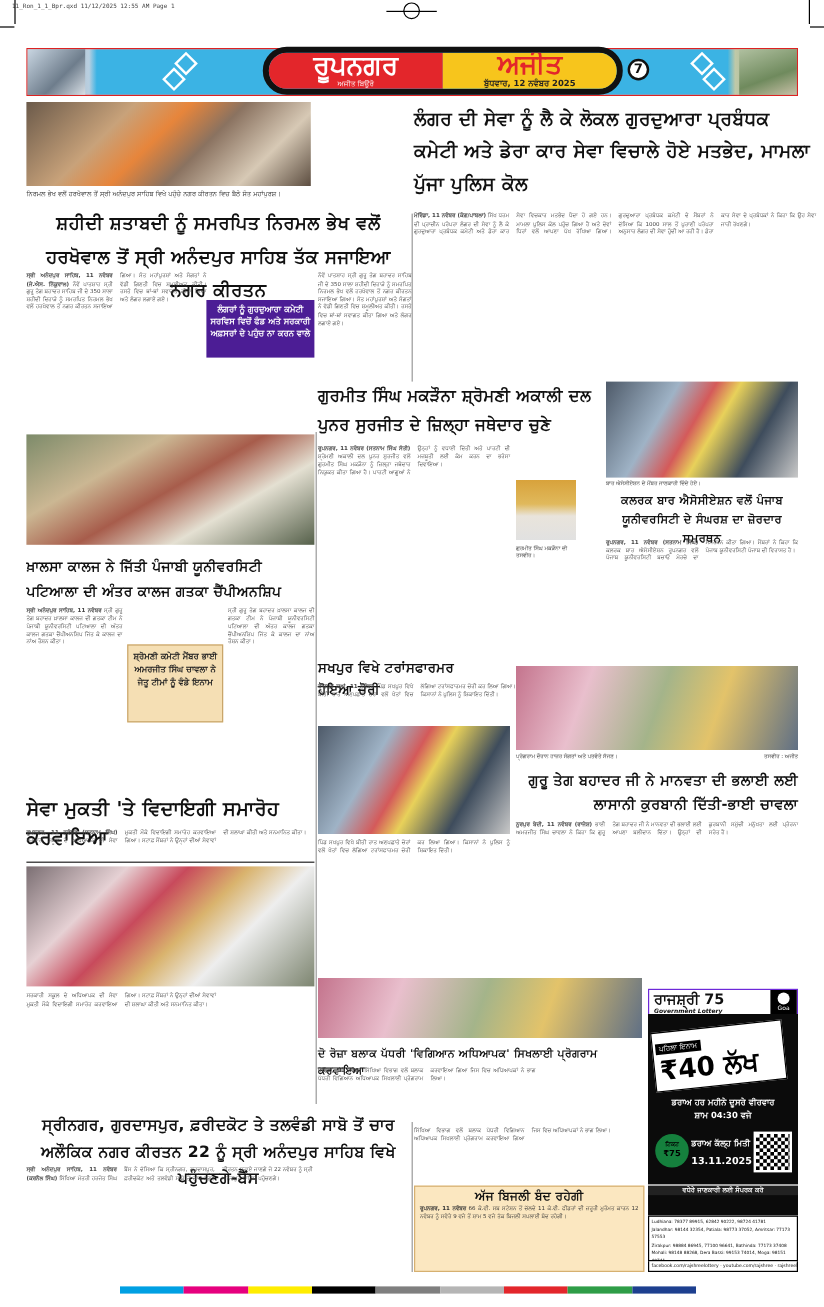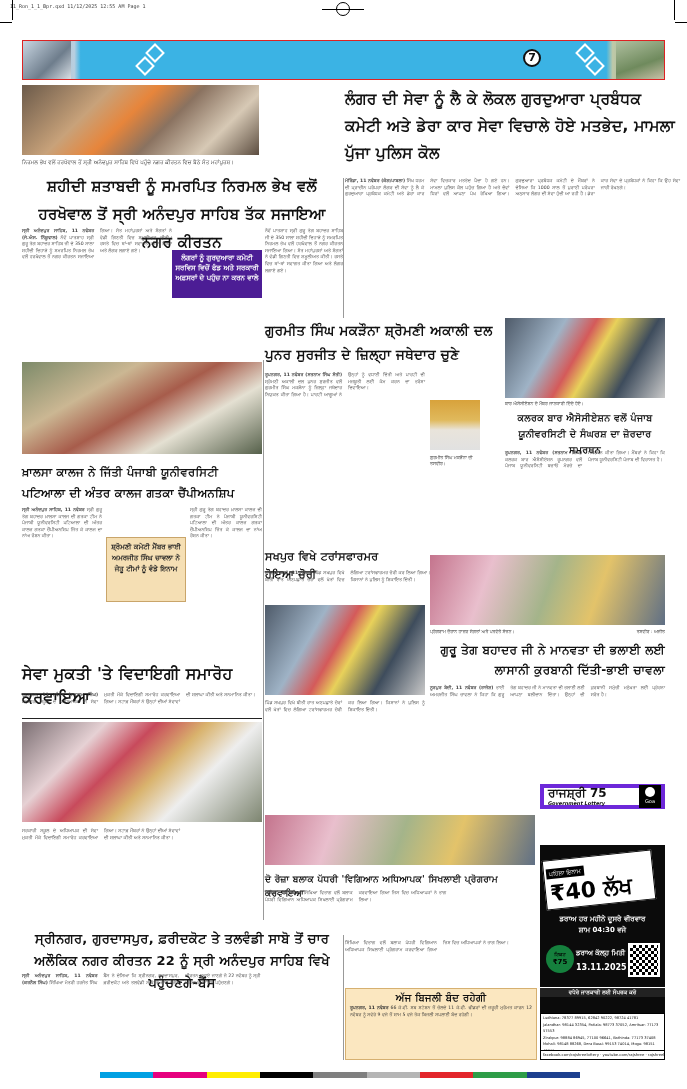--- a/index.html
+++ b/index.html
@@ -45,20 +45,30 @@
 <div class="abs cropmark" style="top:22px;right:0;width:12px;height:1px"></div>
 <div class="abs" style="top:2px;left:336px;width:14px;height:14px;border:1px solid #000;border-radius:50%"></div>
 <div class="abs cropmark" style="top:9px;left:322px;width:42px;height:1px"></div>
 
 <div class="abs masthead">
   <div class="abs mast-left"></div>
   <div class="abs diamond" style="top:5px;left:125px"></div>
   <div class="abs diamond" style="top:18px;left:115px"></div>
   <div class="abs diamond" style="top:5px;left:555px"></div>
   <div class="abs diamond" style="top:18px;left:565px"></div>
+  <div class="abs pill">
+    <div class="pill-red">
+      <div class="mast-title">ਰੂਪਨਗਰ</div>
+      <div class="mast-sub">ਅਜੀਤ ਬਿਊਰੋ</div>
+    </div>
+    <div class="pill-yellow">
+      <div class="mast-title">ਅਜੀਤ</div>
+      <div class="mast-date">ਬੁੱਧਵਾਰ, 12 ਨਵੰਬਰ 2025</div>
+    </div>
+  </div>
   <div class="abs pagenum">7</div>
   <div class="abs mast-right"></div>
 </div>
 
 <div class="abs photo" style="top:85px;left:22px;width:237px;height:70px"></div>
 <div class="abs caption" style="top:159px;left:22px;width:320px">ਨਿਰਮਲ ਭੇਖ ਵਲੋਂ ਹਰਖੋਵਾਲ ਤੋਂ ਸ੍ਰੀ ਅਨੰਦਪੁਰ ਸਾਹਿਬ ਵਿਖੇ ਪਹੁੰਚੇ ਨਗਰ ਕੀਰਤਨ ਵਿਚ ਬੈਠੇ ਸੰਤ ਮਹਾਂਪੁਰਸ਼।</div>
 
 <div class="abs headline" style="top:86px;left:345px;width:335px;font-size:15.5px;line-height:27px">ਲੰਗਰ ਦੀ ਸੇਵਾ ਨੂੰ ਲੈ ਕੇ ਲੋਕਲ ਗੁਰਦੁਆਰਾ ਪ੍ਰਬੰਧਕ ਕਮੇਟੀ ਅਤੇ ਡੇਰਾ ਕਾਰ ਸੇਵਾ ਵਿਚਾਲੇ ਹੋਏ ਮਤਭੇਦ, ਮਾਮਲਾ ਪੁੱਜਾ ਪੁਲਿਸ ਕੋਲ</div>
 <div class="abs body-text" style="top:178px;left:345px;width:335px;height:142px;columns:4">
   <b>ਮੋਰਿੰਡਾ, 11 ਨਵੰਬਰ (ਕੰਗ/ਪਾਬਲਾ)</b>
@@ -151,21 +161,21 @@
   <span>ਸਿੱਖਿਆ ਵਿਭਾਗ ਵਲੋਂ ਬਲਾਕ ਪੱਧਰੀ ਵਿਗਿਆਨ ਅਧਿਆਪਕ ਸਿਖਲਾਈ ਪ੍ਰੋਗਰਾਮ ਕਰਵਾਇਆ ਗਿਆ ਜਿਸ ਵਿਚ ਅਧਿਆਪਕਾਂ ਨੇ ਭਾਗ ਲਿਆ।</span>
 </div>
 <div class="abs" style="top:988px;left:345px;width:192px;height:72px;background:#fbe7c0;border:1px solid #d6b070;padding:2px 4px">
   <div class="headline" style="font-size:10px;text-align:center;line-height:14px">ਅੱਜ ਬਿਜਲੀ ਬੰਦ ਰਹੇਗੀ</div>
   <div class="body-text" style="color:#333">
     <b>ਰੂਪਨਗਰ, 11 ਨਵੰਬਰ</b>
     <span>66 ਕੇ.ਵੀ. ਸਬ ਸਟੇਸ਼ਨ ਤੋਂ ਚੱਲਦੇ 11 ਕੇ.ਵੀ. ਫੀਡਰਾਂ ਦੀ ਜ਼ਰੂਰੀ ਮੁਰੰਮਤ ਕਾਰਨ 12 ਨਵੰਬਰ ਨੂੰ ਸਵੇਰੇ 9 ਵਜੇ ਤੋਂ ਸ਼ਾਮ 5 ਵਜੇ ਤੱਕ ਬਿਜਲੀ ਸਪਲਾਈ ਬੰਦ ਰਹੇਗੀ।</span>
   </div>
 </div>
 
-<div class="abs ad-white" style="top:784px;left:540px;width:125px;height:25px;background:#fff;border:4px solid #6d28d9;display:flex;align-items:center">
+<div class="abs ad-white" style="top:824px;left:540px;width:125px;height:25px;background:#fff;border:1px solid #6d28d9;display:flex;align-items:center">
   <div style="flex:1;padding-left:4px">
     <div style="font-weight:bold;font-size:12px;line-height:13px">ਰਾਜਸ਼੍ਰੀ 75</div>
     <div style="font-size:5px;font-style:italic;font-weight:bold">Government Lottery</div>
   </div>
   <div style="width:22px;height:23px;background:#000;color:#fff;font-size:5px;text-align:center;padding-top:2px">
     <div style="width:10px;height:10px;border-radius:50%;background:#fff;margin:0 auto 1px"></div>
     <span>Goa</span>
   </div>
 </div>
 <div class="abs ad" style="top:845px;left:540px;width:125px;height:168px">

